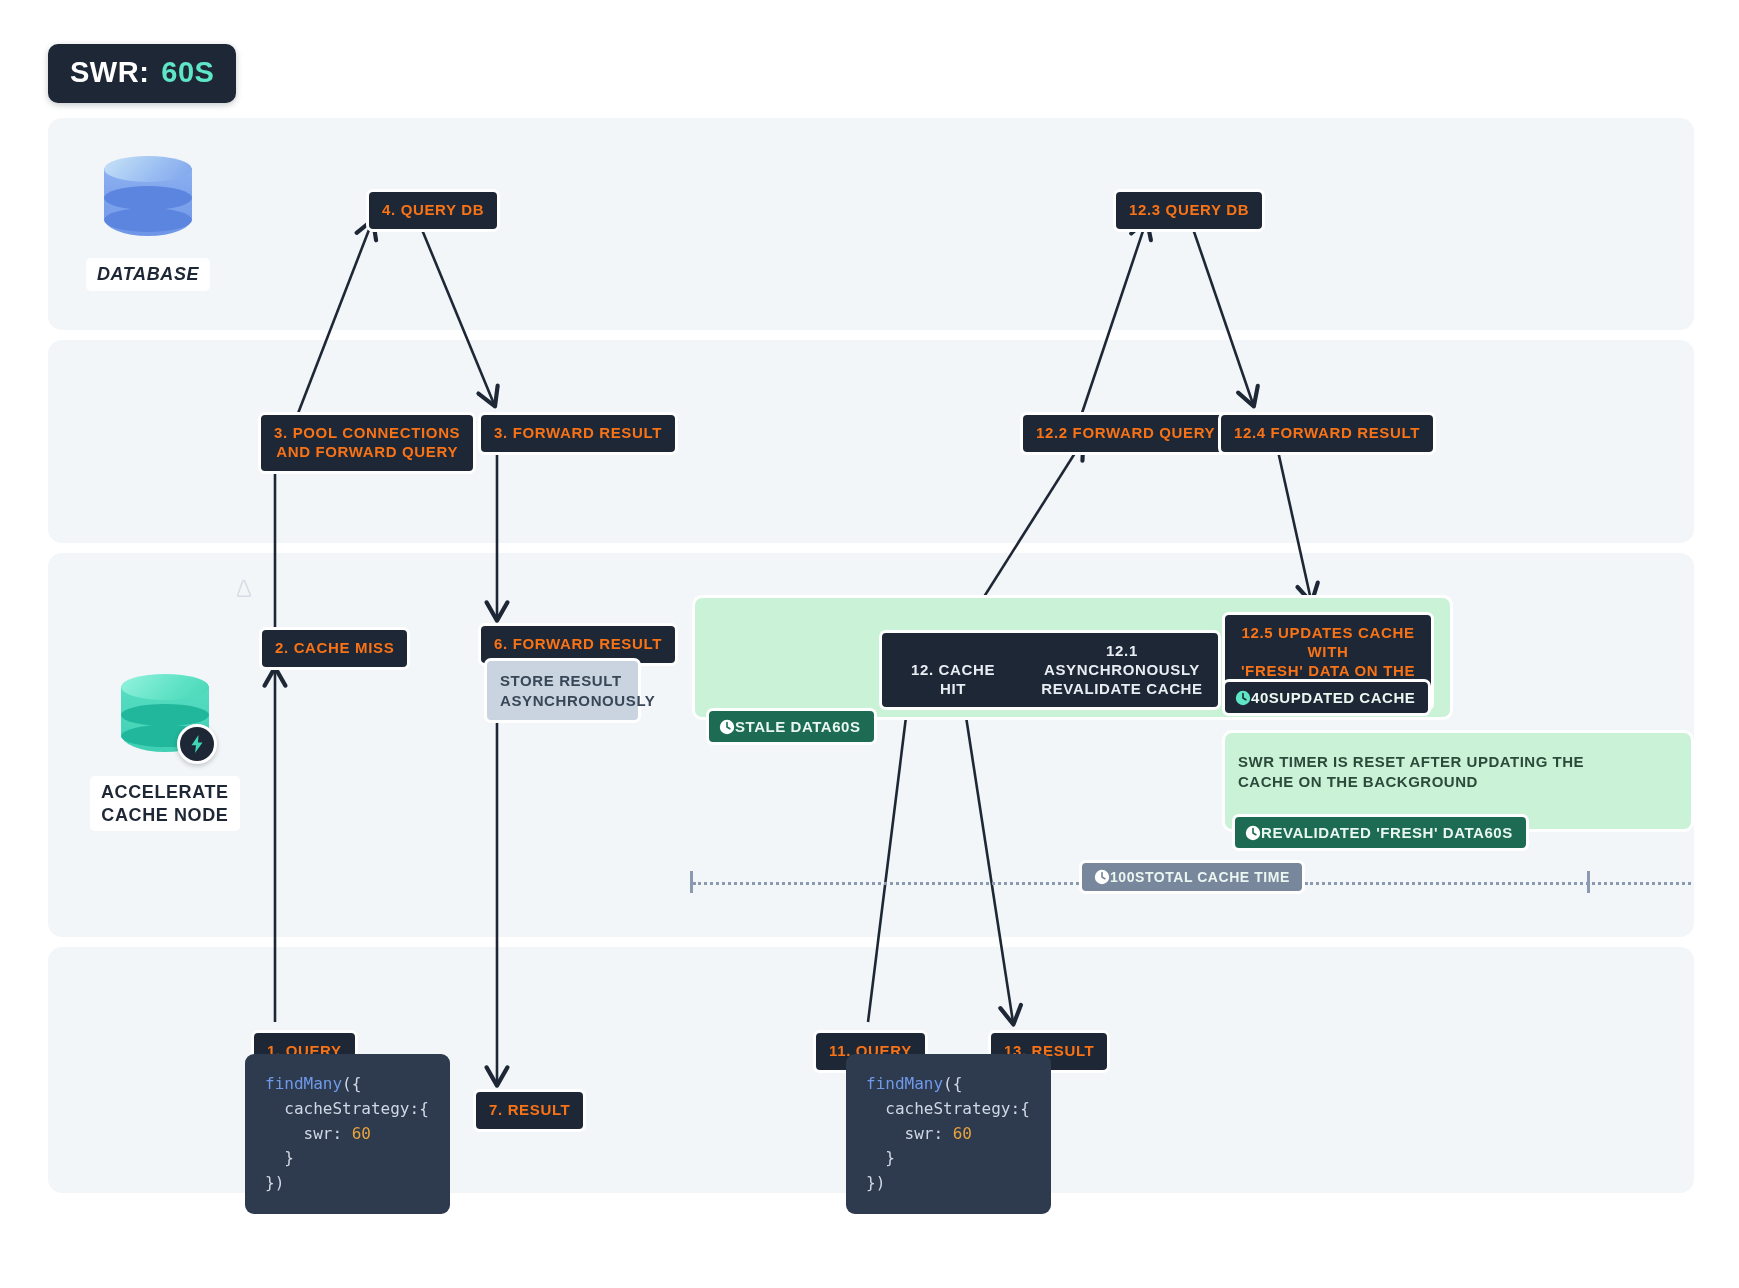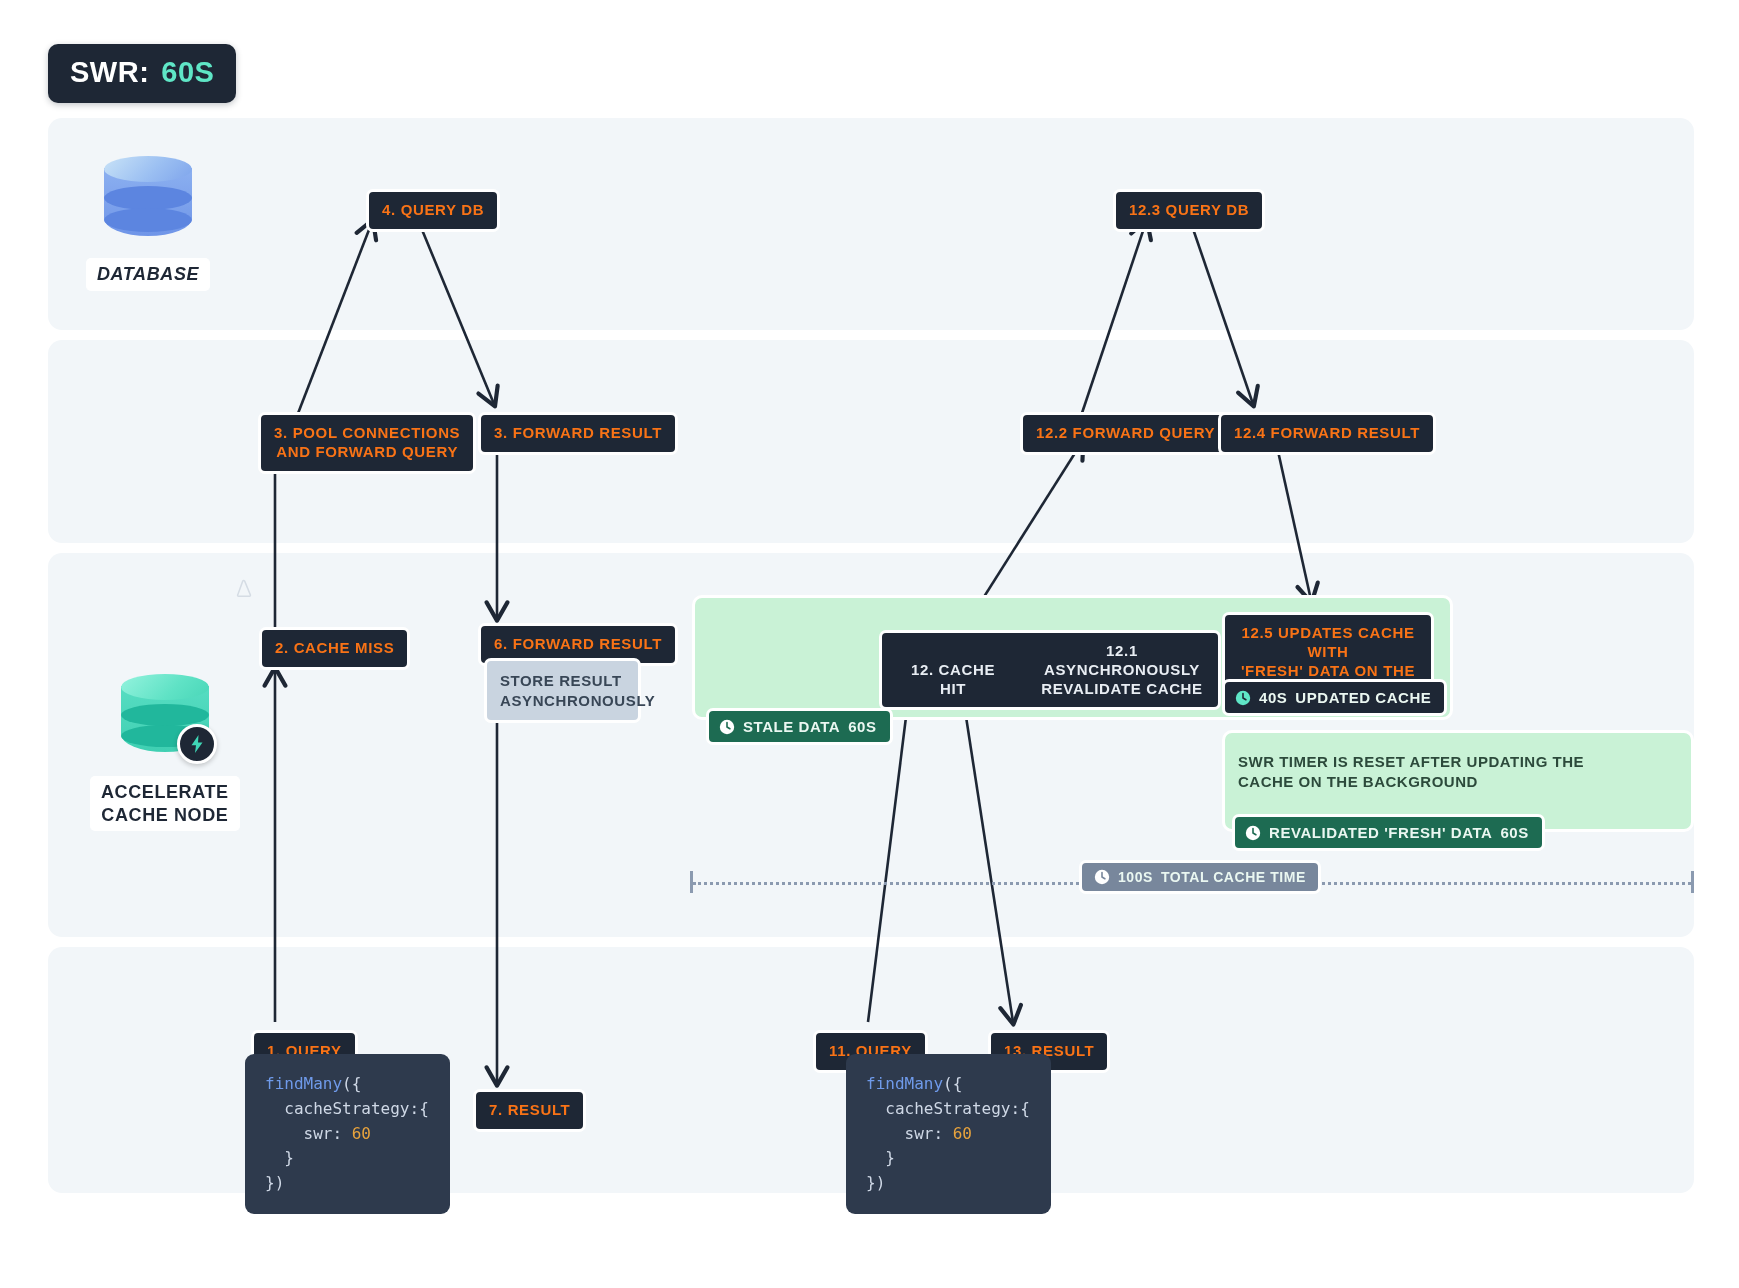--- a/index.html
+++ b/index.html
@@ -145,21 +145,21 @@
     position: absolute; background: #c9f2d6; border: 3px solid #ffffff; border-radius: 10px;
   }
   .green-text {
     position: absolute; color: #2c4a3b; font-size: 15px; font-weight: 700;
     letter-spacing: .5px; line-height: 1.35; white-space: pre-line;
   }
   .time-badge {
     position: absolute; background: #1d6b52; color: #eaf7f1; border: 3px solid #ffffff;
     border-radius: 7px; padding: 7px 13px 7px 10px;
     font-size: 15px; font-weight: 700; letter-spacing: .55px;
-    display: flex; align-items: center; gap: 8px; white-space: nowrap;
+    display: flex; align-items: center; white-space: nowrap;
   }
   .time-badge.dark { background: #1e2735; }
   .time-badge.slate { background: #78879c; }
   .clock { width: 16px; height: 16px; flex: 0 0 auto; }
 
   
   .code {
     position: absolute; background: #2e3a4d; border-radius: 9px;
     padding: 18px 20px; font-family: "DejaVu Sans Mono", monospace;
     font-size: 16px; line-height: 1.55; color: #cfd8e6; white-space: pre;
@@ -329,21 +329,21 @@
 
   <div class="time-badge" style="left:1232px; top:814px;">
     <svg class="clock" viewBox="0 0 20 20">
       <circle cx="10" cy="10" r="9" fill="#ffffff"></circle>
       <path d="M10 4.5 V10 L13.6 12.2" stroke="#1d6b52" stroke-width="2" fill="none" stroke-linecap="round"></path>
     </svg>
     <span>REVALIDATED 'FRESH' DATA</span>
     <span>60S</span>
   </div>
 
-  <div class="measure" style="left:690px; top:862px; width:1004px; height:40px;">
+  <div class="measure" style="left:690px; top:862px; width:900px; height:40px;">
     <div class="tick" style="left:0;"></div>
     <div class="dash" style="left:3px; width:386px;"></div>
     <div class="dash" style="left:615px; width:386px;"></div>
     <div class="tick" style="right:0;"></div>
     <div class="time-badge slate" style="left:389px; top:-2px; padding:6px 12px; font-size:14px;">
       <svg class="clock" viewBox="0 0 20 20">
         <circle cx="10" cy="10" r="9" fill="#ffffff"></circle>
         <path d="M10 4.5 V10 L13.6 12.2" stroke="#78879c" stroke-width="2" fill="none" stroke-linecap="round"></path>
       </svg>
       <span>100S</span>

